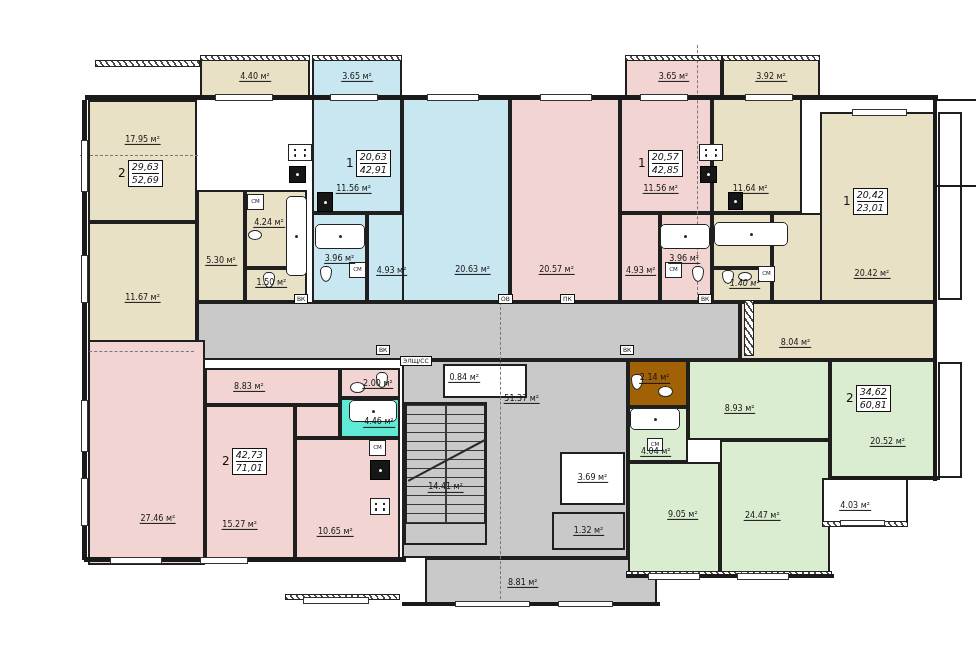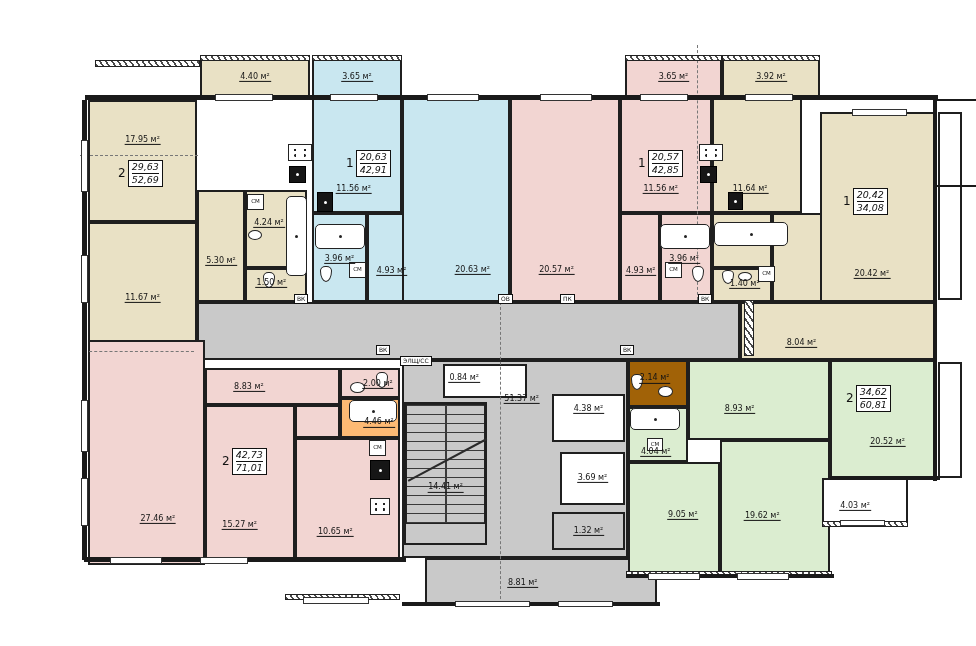--- a/index.html
+++ b/index.html
@@ -94,42 +94,39 @@
       <span class="lbl" style="left: 50%; top: 50%;">3.65 м²</span>
     </div>
     <div class="room" style="left: 722px; top: 57px; width: 98px; height: 40px; background: rgb(233, 225, 197);">
       <span class="lbl" style="left: 50%; top: 50%;">3.92 м²</span>
     </div>
     <div class="room" style="left: 712px; top: 97px; width: 90px; height: 116px; background: rgb(233, 225, 197);">
       <span class="lbl" style="left: 42%; top: 80%;">11.64 м²</span>
     </div>
     <div class="room" style="left: 712px; top: 213px; width: 60px; height: 55px; background: rgb(233, 225, 197);"></div>
     <div class="room" style="left: 712px; top: 268px; width: 60px; height: 34px; background: rgb(233, 225, 197);">
-      <span class="lbl" style="left: 55%; top: 45%;">1.40 м²</span>
+      <span class="lbl" style="left: 55%; top: 45%; font-style: italic;">1.40 м²</span>
     </div>
     <div class="room" style="left: 772px; top: 213px; width: 50px; height: 89px; background: rgb(233, 225, 197);"></div>
     <div class="room" style="left: 740px; top: 302px; width: 195px; height: 58px; background: rgb(233, 225, 197);">
-      <span class="lbl" style="left: 28%; top: 72%; margin-left: 6px;">8.04 м²</span>
+      <span class="lbl" style="left: 28%; top: 72%;">8.04 м²</span>
     </div>
     <div class="room" style="left: 820px; top: 112px; width: 115px; height: 190px; background: rgb(233, 225, 197);">
       <span class="lbl" style="left: 45%; top: 86%;">20.42 м²</span>
     </div>
     <div class="room" style="left: 197px; top: 302px; width: 543px; height: 58px; background: rgb(201, 201, 201);"></div>
     <div class="room" style="left: 402px; top: 360px; width: 226px; height: 198px; background: rgb(201, 201, 201);">
       <span class="lbl" style="left: 53%; top: 19%;">51.37 м²</span>
     </div>
     <div class="room" style="left: 425px; top: 558px; width: 232px; height: 46px; background: rgb(201, 201, 201);">
       <span class="lbl" style="left: 42%; top: 55%;">8.81 м²</span>
     </div>
     <div class="room" style="left: 443px; top: 364px; width: 84px; height: 34px; background: rgb(255, 255, 255);">
       <span class="lbl" style="left: 24%; top: 40%;">0.84 м²</span>
     </div>
-    <div class="room cross" style="left: 552px; top: 394px; width: 73px; height: 48px; background: rgb(255, 255, 255);">
-      <span class="lbl" style="left: 50%; top: 30%;">4.38 м²</span>
-    </div>
     <div class="room cross" style="left: 560px; top: 452px; width: 65px; height: 53px; background: rgb(255, 255, 255);">
       <span class="lbl" style="left: 50%; top: 48%;">3.69 м²</span>
     </div>
     <div class="room" style="left: 552px; top: 512px; width: 73px; height: 38px; background: rgb(201, 201, 201);">
       <span class="lbl" style="left: 50%; top: 50%;">1.32 м²</span>
     </div>
     <div class="room" style="left: 404px; top: 402px; width: 83px; height: 143px; background: rgb(201, 201, 201);">
       <span class="lbl" style="left: 50%; top: 60%;">14.41 м²</span>
     </div>
     <div class="room" style="left: 88px; top: 340px; width: 117px; height: 225px; background: rgb(242, 213, 210);">
@@ -138,40 +135,40 @@
     <div class="room" style="left: 205px; top: 368px; width: 135px; height: 37px; background: rgb(242, 213, 210);">
       <span class="lbl" style="left: 32%; top: 50%;">8.83 м²</span>
     </div>
     <div class="room" style="left: 205px; top: 405px; width: 90px; height: 155px; background: rgb(242, 213, 210);">
       <span class="lbl" style="left: 38%; top: 78%;">15.27 м²</span>
     </div>
     <div class="room" style="left: 295px; top: 405px; width: 45px; height: 33px; background: rgb(242, 213, 210);"></div>
     <div class="room" style="left: 340px; top: 368px; width: 60px; height: 30px; background: rgb(242, 213, 210);">
       <span class="lbl" style="left: 64%; top: 52%;">2.00 м²</span>
     </div>
-    <div class="room" style="left: 340px; top: 398px; width: 60px; height: 40px; background: #fdba74;">
+    <div class="room" style="left: 340px; top: 398px; width: 60px; height: 40px; background: #5eead4;">
       <span class="lbl" style="left: 66%; top: 62%;">4.46 м²</span>
     </div>
     <div class="room" style="left: 295px; top: 438px; width: 105px; height: 122px; background: rgb(242, 213, 210);">
       <span class="lbl" style="left: 38%; top: 78%;">10.65 м²</span>
     </div>
     <div class="room" style="left: 628px; top: 360px; width: 60px; height: 47px; background: #a16207;">
       <span class="lbl" style="left: 44%; top: 38%;">2.14 м²</span>
     </div>
     <div class="room" style="left: 628px; top: 407px; width: 60px; height: 55px; background: rgb(219, 237, 208);">
       <span class="lbl" style="left: 46%; top: 84%;">4.04 м²</span>
     </div>
     <div class="room" style="left: 688px; top: 360px; width: 142px; height: 80px; background: rgb(219, 237, 208);">
       <span class="lbl" style="left: 36%; top: 62%;">8.93 м²</span>
     </div>
     <div class="room" style="left: 628px; top: 462px; width: 92px; height: 114px; background: rgb(219, 237, 208);">
       <span class="lbl" style="left: 60%; top: 46%;">9.05 м²</span>
     </div>
     <div class="room" style="left: 720px; top: 440px; width: 110px; height: 136px; background: rgb(219, 237, 208);">
-      <span class="lbl" style="left: 38%; top: 56%;">19.62 м²</span>
+      <span class="lbl" style="left: 38%; top: 56%;">24.47 м²</span>
     </div>
     <div class="room" style="left: 830px; top: 360px; width: 105px; height: 118px; background: rgb(219, 237, 208);">
       <span class="lbl" style="left: 55%; top: 70%;">20.52 м²</span>
     </div>
     <div class="room" style="left: 822px; top: 478px; width: 86px; height: 48px; background: rgb(255, 255, 255);">
       <span class="lbl" style="left: 38%; top: 58%;">4.03 м²</span>
     </div>
     <div class="room" style="left: 938px; top: 112px; width: 24px; height: 188px; background: rgb(255, 255, 255);"></div>
     <div class="room" style="left: 938px; top: 362px; width: 24px; height: 116px; background: rgb(255, 255, 255);"></div>
     <div class="wall" style="left: 85px; top: 95px; width: 853px; height: 5px;"></div>
@@ -264,21 +261,21 @@
       <span class="apt-num">1</span>
       <span class="apt-box">
         <span>20,57</span>
         <span>42,85</span>
       </span>
     </div>
     <div class="apt-tag" style="left: 843px; top: 188px;">
       <span class="apt-num">1</span>
       <span class="apt-box">
         <span>20,42</span>
-        <span>34,08</span>
+        <span>23,01</span>
       </span>
     </div>
     <div class="apt-tag" style="left: 222px; top: 448px;">
       <span class="apt-num">2</span>
       <span class="apt-box">
         <span>42,73</span>
         <span>71,01</span>
       </span>
     </div>
     <div class="apt-tag" style="left: 846px; top: 385px;">

